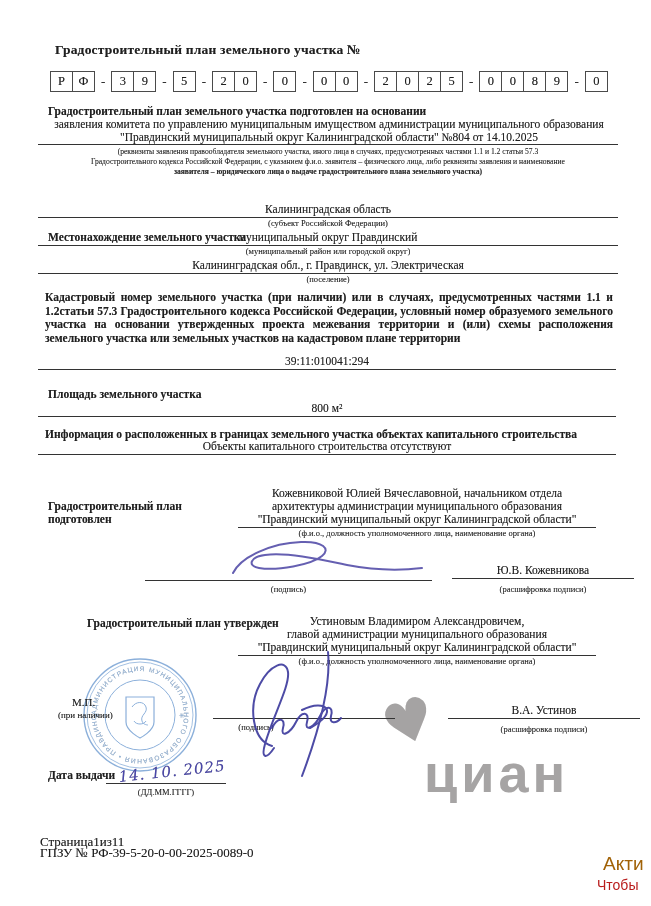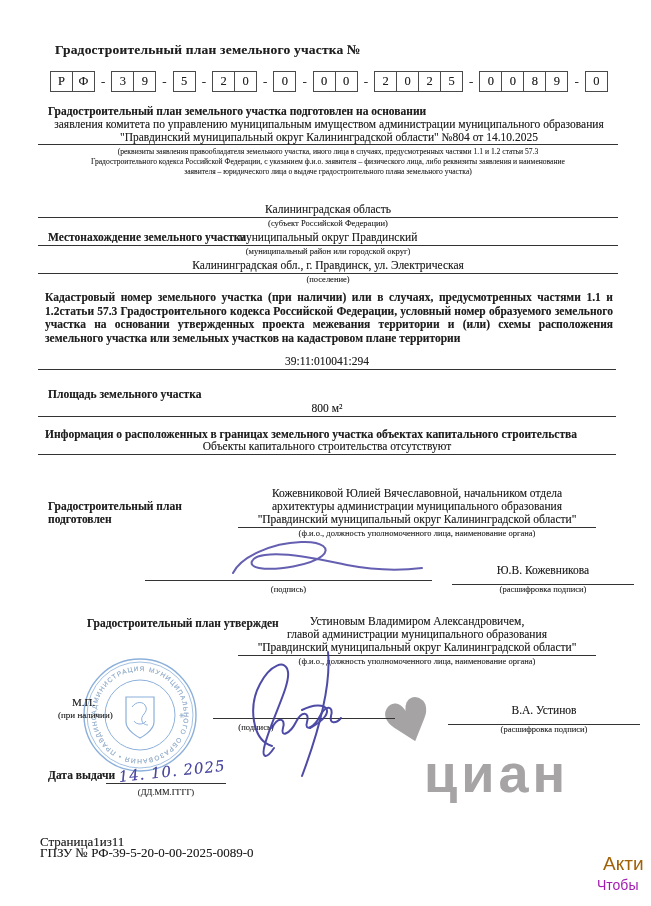--- a/index.html
+++ b/index.html
@@ -32,31 +32,31 @@
   .fine{font-size:7.6px;line-height:9.6px;text-align:center;color:#2e2e2e;}
   .field-value{
     text-align:center;font-size:11.5px;line-height:13px;
     border-bottom:1px solid #333;padding-bottom:1px;
   }
   .rule{border-top:1px solid #333;height:0;}
   .para{font-size:11.5px;line-height:13.5px;font-weight:bold;text-align:justify;}
   .rb{ text-align:center;font-size:11.5px;line-height:13px;}
   .rb .ul{border-bottom:1px solid #333;padding-bottom:1px;}
   .sigline{border-bottom:1px solid #333;}
-  .nameline{border-bottom:1px solid #333;text-align:center;font-size:11.5px;padding-bottom:8px;}
+  .nameline{border-bottom:1px solid #333;text-align:center;font-size:11.5px;padding-bottom:2px;}
   .wm-cian{
     font-family:"Liberation Sans", sans-serif;font-weight:bold;
     font-size:54px;letter-spacing:4px;color:rgba(186,178,178,.30);
   }
   .wm-heart{
     font-family:"DejaVu Sans", sans-serif;font-size:58px;
     color:rgba(190,182,182,.22);transform:rotate(-18deg);
   }
   .wm-corner1{font-family:"Liberation Sans", sans-serif;font-size:19px;color:#a16207;text-shadow:none;}
-  .wm-corner2{font-family:"Liberation Sans", sans-serif;font-size:14px;color:#a21caf;text-shadow:none;}
+  .wm-corner2{font-family:"Liberation Sans", sans-serif;font-size:14px;color:#b91c1c;text-shadow:none;}
   .footer{font-size:13px;line-height:11px;}
   .mp{font-size:11px;}
   .mpcap{font-size:9px;}
   svg{overflow:visible;}
 </style>
 </head>
 <body>
 
 <div class="page">
 
@@ -114,21 +114,21 @@
       <div class="cell">0</div>
     </div>
   </div>
 
   <div class="abs t b" style="left:48px;top:105px;width:560px;">Градостроительный план земельного участка подготовлен на основании</div>
   <div class="abs tc" style="left:40px;top:118px;width:578px;">заявления комитета по управлению муниципальным имуществом администрации муниципального образования</div>
   <div class="abs tc" style="left:40px;top:131px;width:578px;">"Правдинский муниципальный округ Калининградской области" №804 от 14.10.2025</div>
   <div class="abs rule" style="left:38px;top:144px;width:580px;"></div>
   <div class="abs fine" style="left:38px;top:147px;width:580px;">(реквизиты заявления правообладателя земельного участка, иного лица в случаях, предусмотренных частями 1.1 и 1.2 статьи 57.3</div>
   <div class="abs fine" style="left:30px;top:157px;width:596px;">Градостроительного кодекса Российской Федерации, с указанием ф.и.о. заявителя – физического лица, либо реквизиты заявления и наименование</div>
-  <div class="abs fine" style="left:38px;top:167px;width:580px;">заявителя – юридического лица о выдаче градостроительного плана земельного участка)</div>
+  <div class="abs fine" style="left:38px;top:167px;width:580px;font-weight:bold;">заявителя – юридического лица о выдаче градостроительного плана земельного участка)</div>
 
   <div class="abs t b" style="left:48px;top:191px;width:400px;margin-top:40px;">Местонахождение земельного участка</div>
   <div class="abs" style="left:38px;top:203px;width:580px;">
     <div class="field-value">Калининградская область</div>
     <div class="cap">(субъект Российской Федерации)</div>
   </div>
   <div class="abs" style="left:38px;top:231px;width:580px;">
     <div class="field-value">муниципальный округ Правдинский</div>
     <div class="cap">(муниципальный район или городской округ)</div>
   </div>

